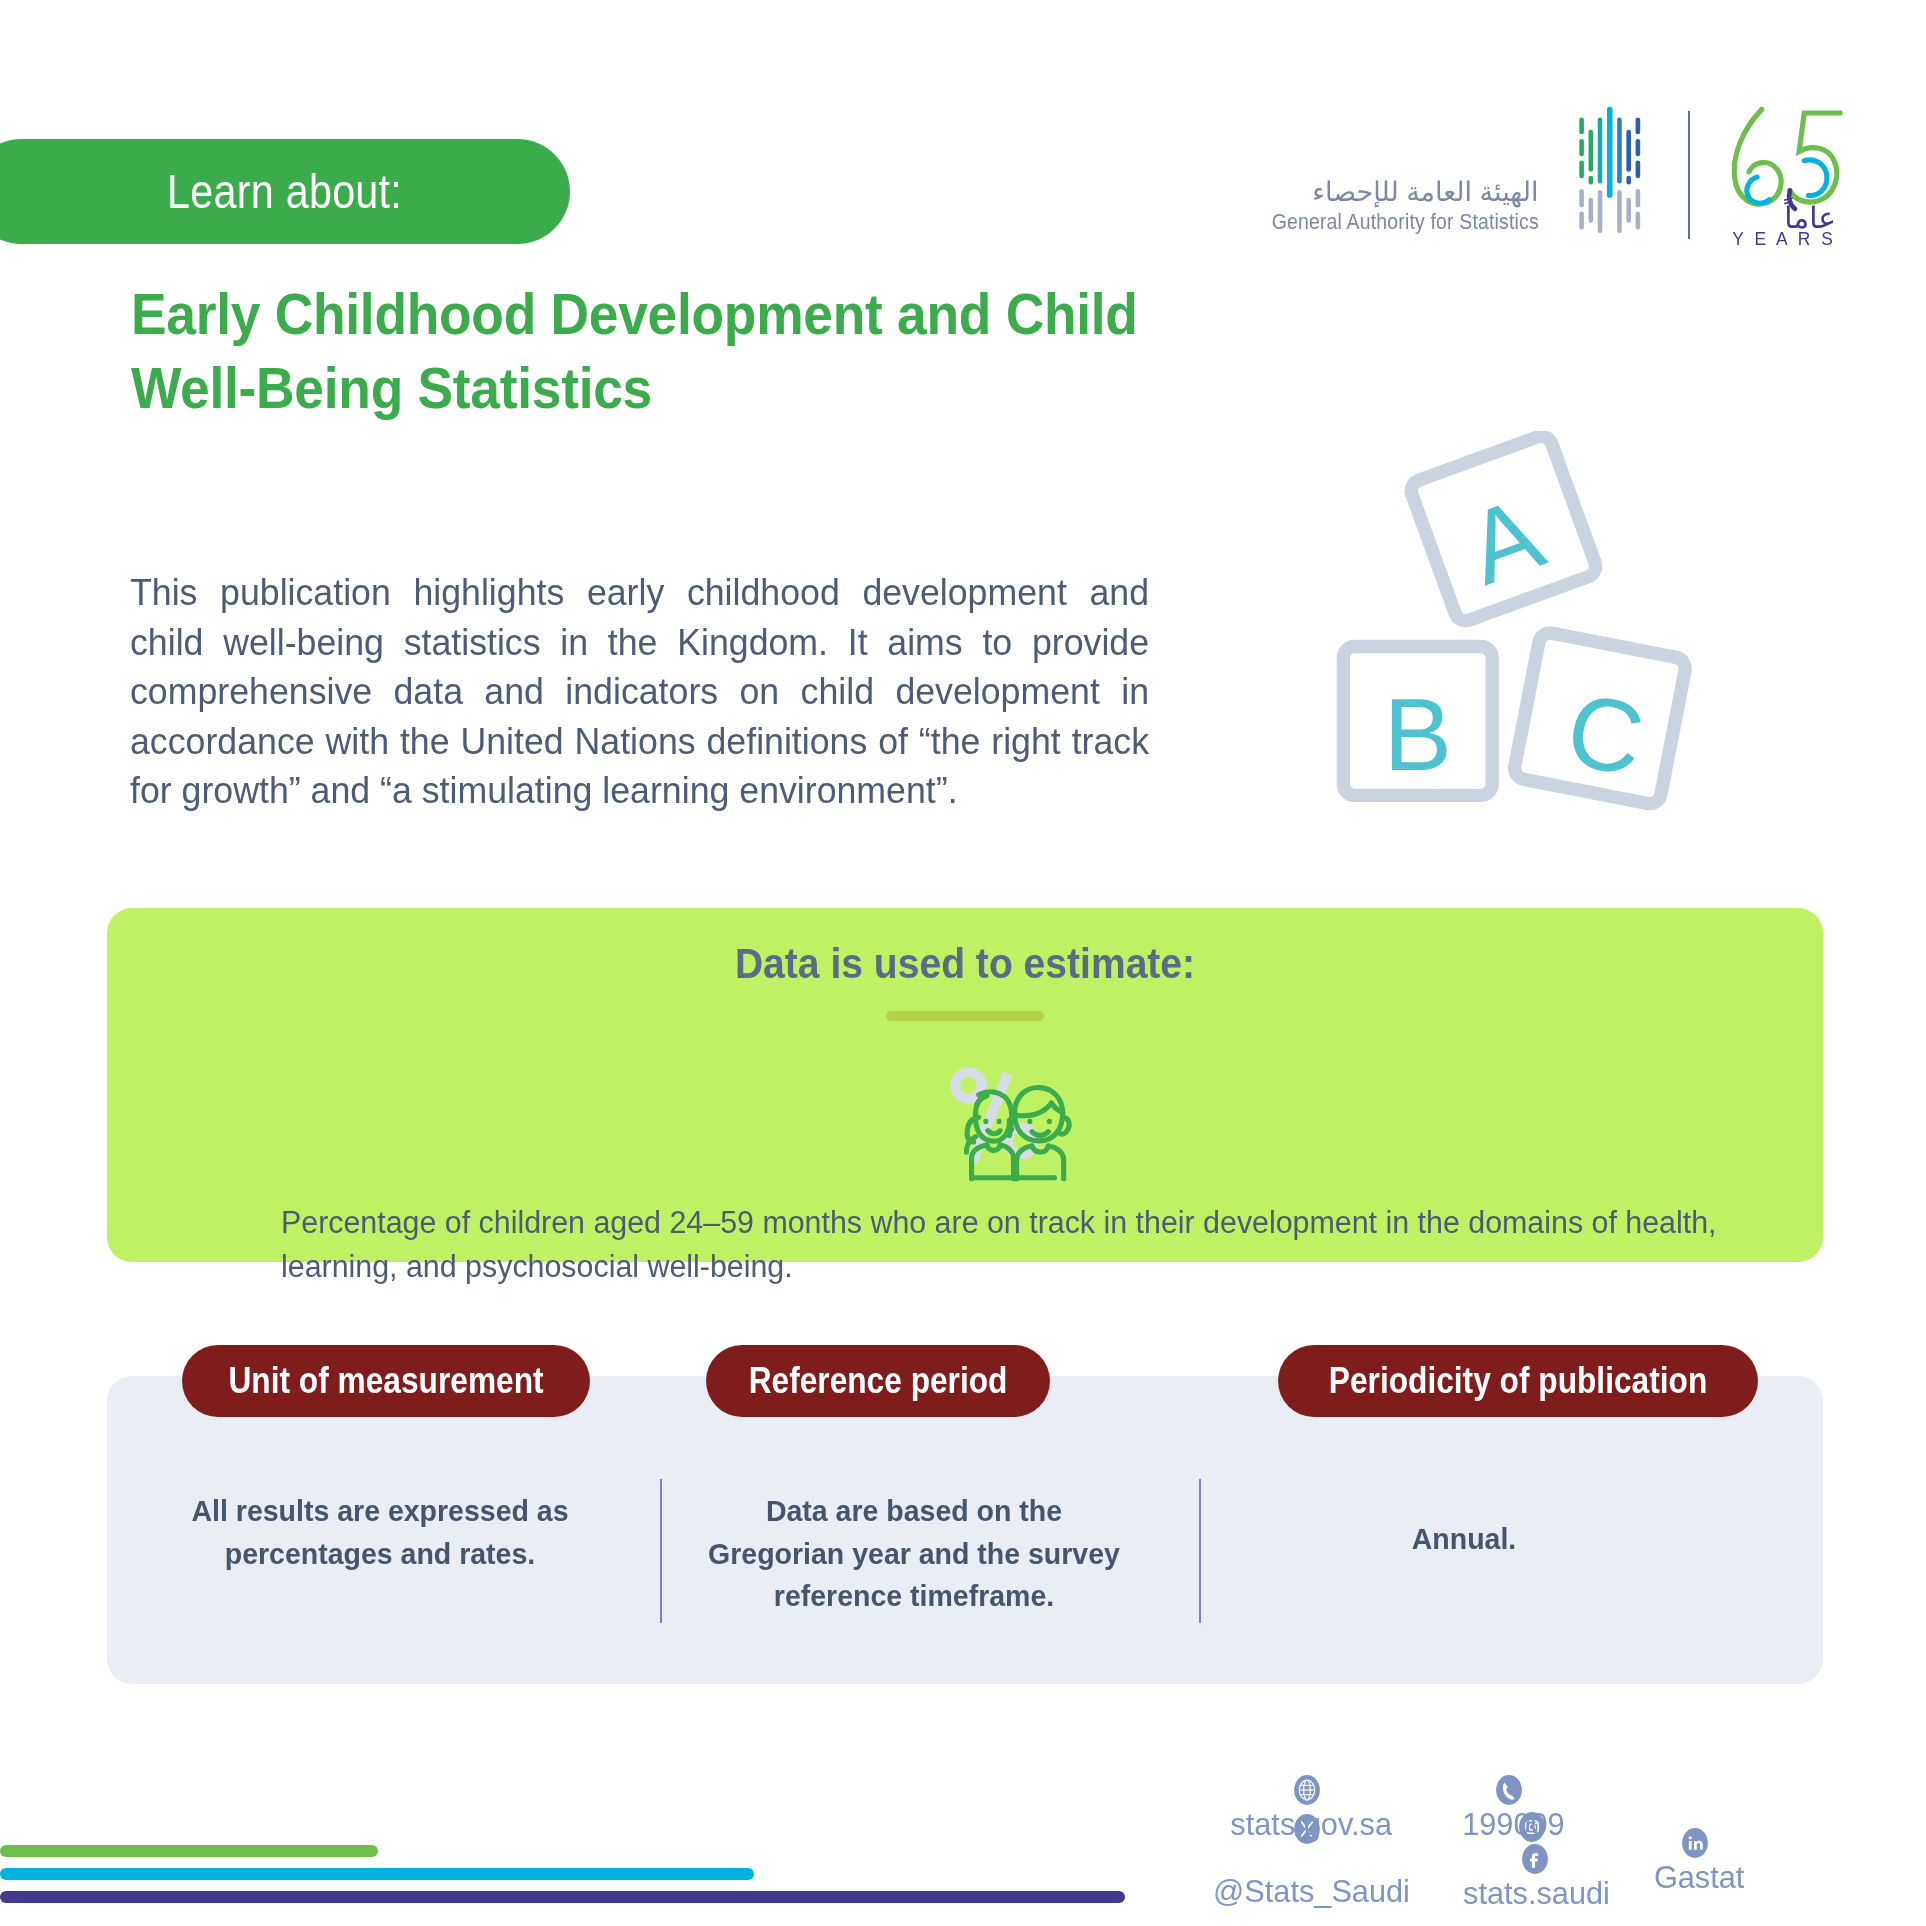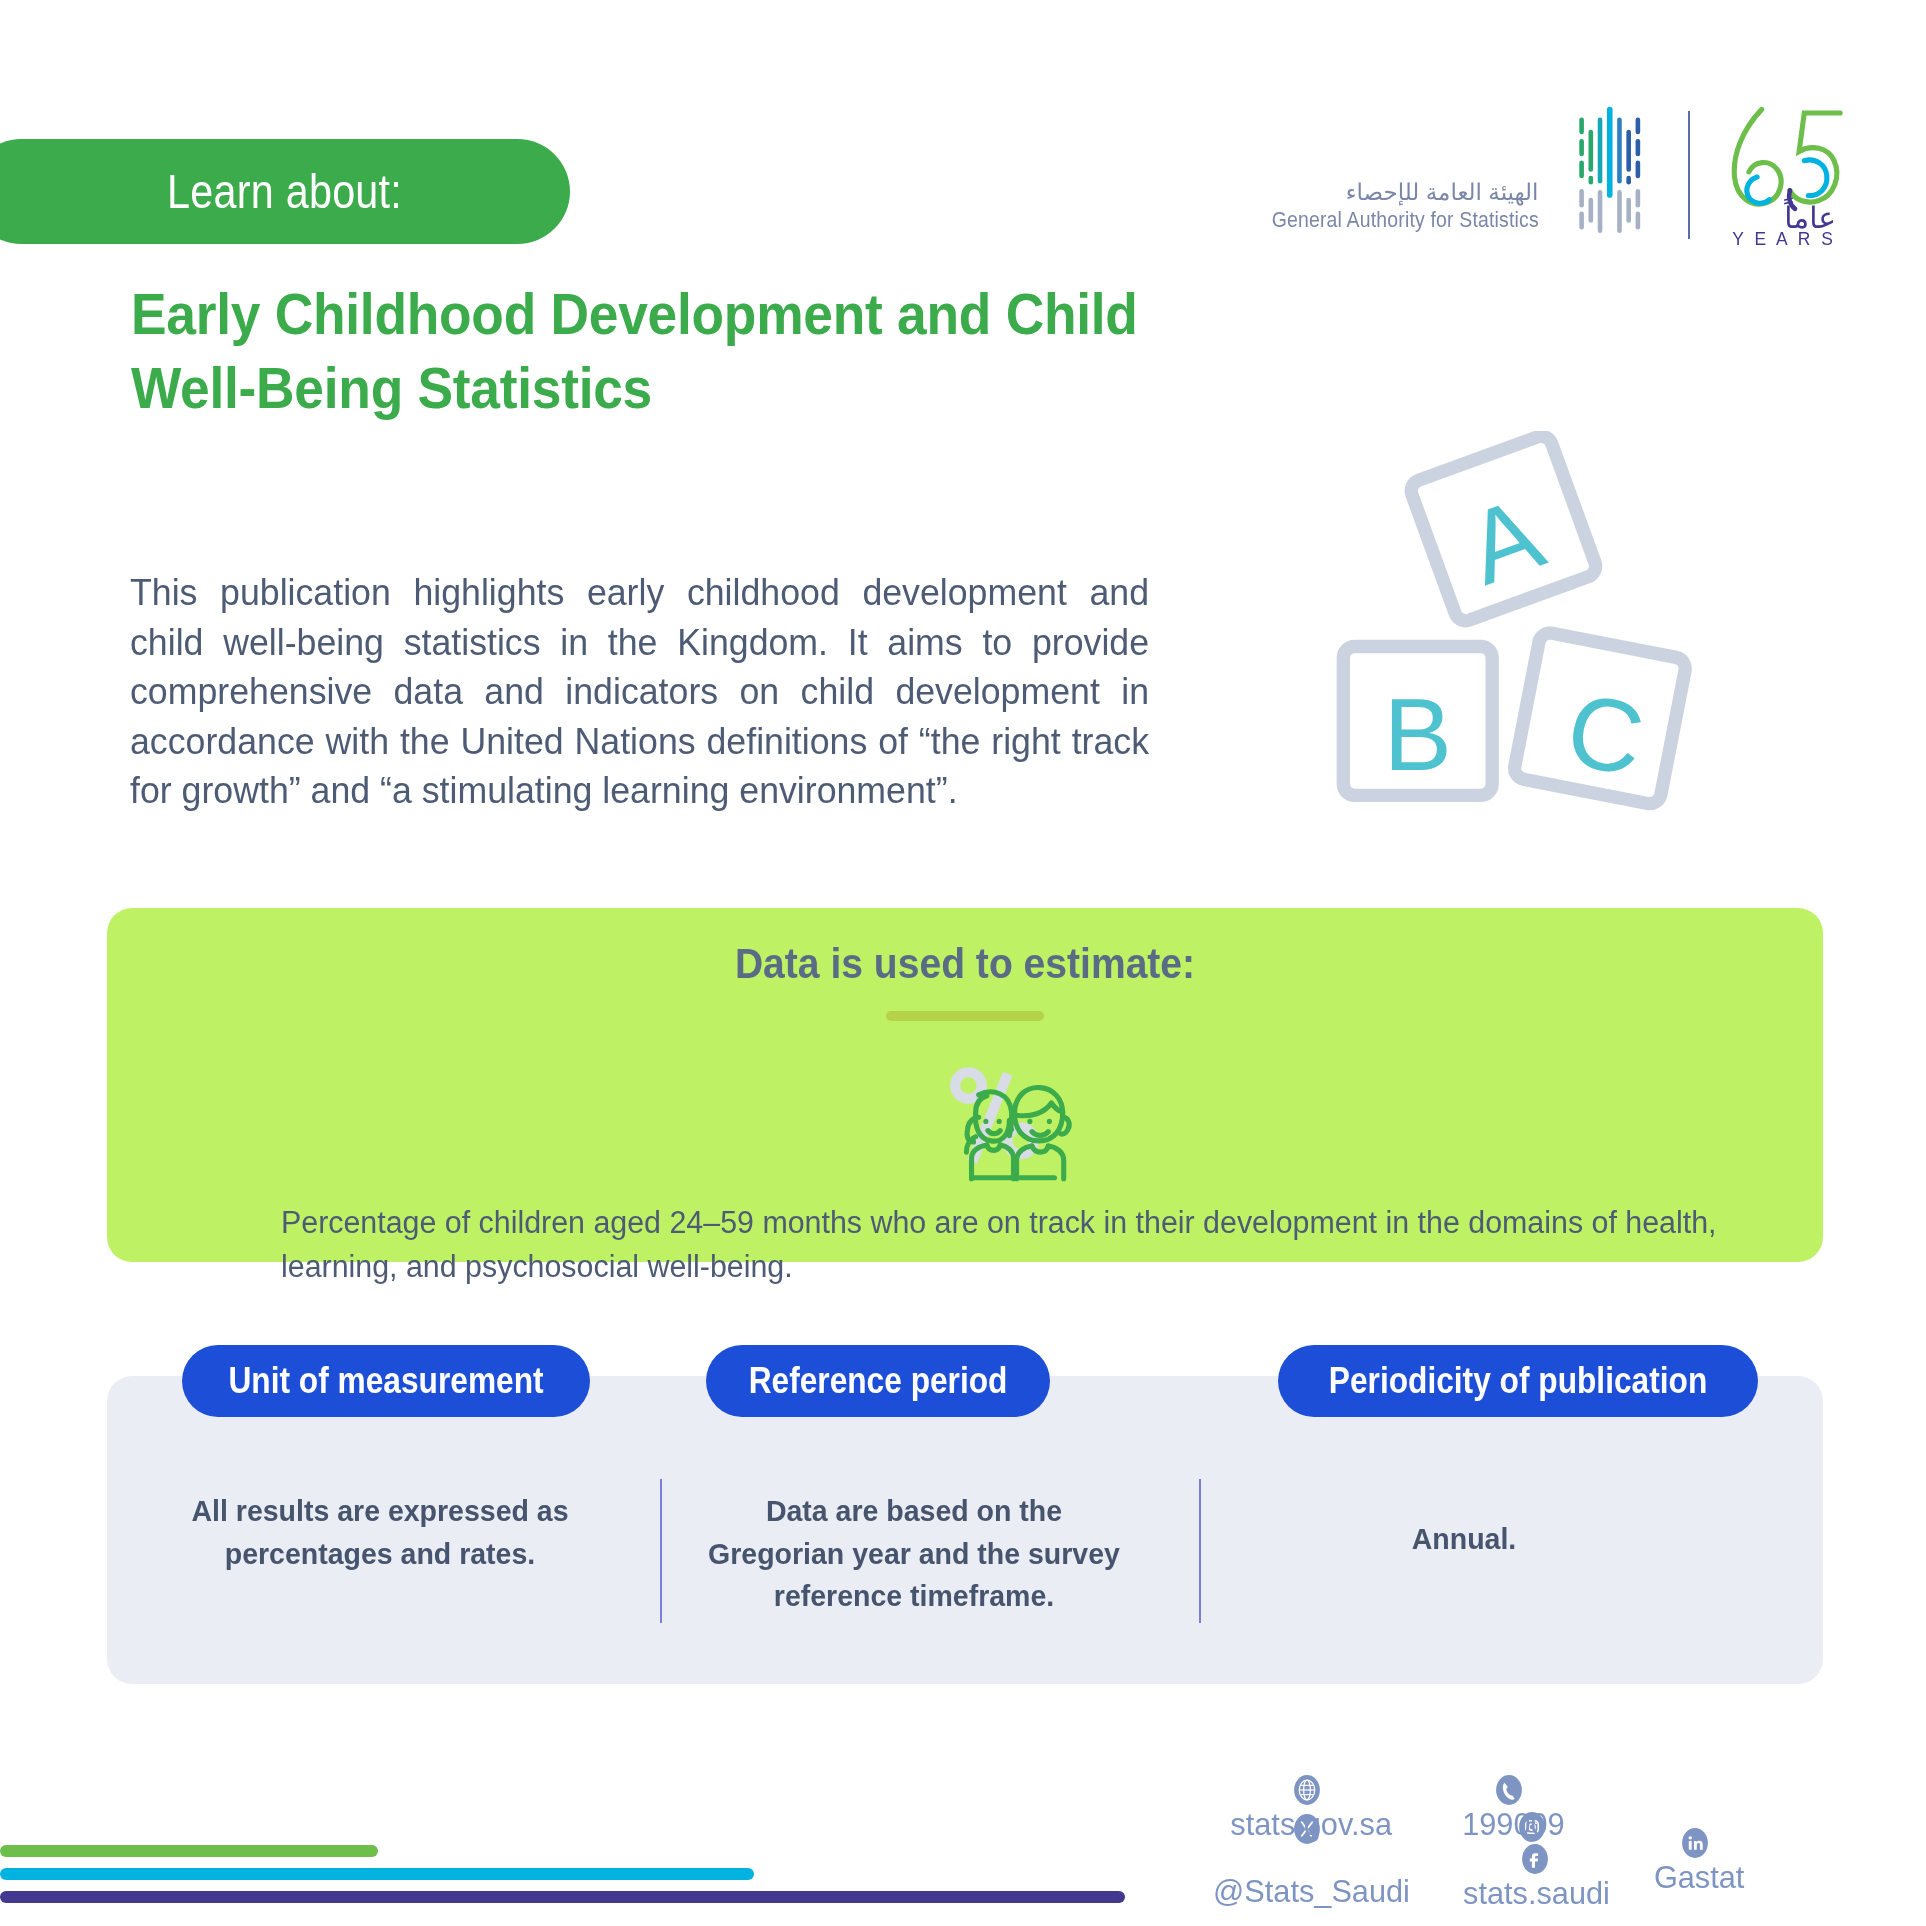--- a/index.html
+++ b/index.html
@@ -24,21 +24,21 @@
     letter-spacing:0.3px; transform:scaleX(.86); transform-origin:center;
     white-space:nowrap;
   }
 
   
   #logo-block{
     position:absolute; right:72px; top:100px;
     display:flex; align-items:center; gap:0px;
   }
   #gastat-text{ text-align:right; padding-right:16.4px; padding-top:62px;}
-  #gastat-ar{ color:#7b87a8; font-size:23px; letter-spacing:2.1px; line-height:1.25; direction:rtl; }
+  #gastat-ar{ color:#7b87a8; font-size:27px; letter-spacing:2.1px; line-height:1.25; direction:rtl; }
   #gastat-en{ color:#7b87a8; font-size:21.6px; letter-spacing:0.2px; transform:scaleX(.9); transform-origin:right center; white-space:nowrap;}
   #logo-mark{ width:110px; height:149px; }
   #logo-divider{ width:2.1px; height:128px; background:#5b6da8; margin:0 23px; }
   #anniv{ width:141px; height:149px; }
 
   
   #page-title{
     position:absolute; left:131px; top:277px;
     width:1171px;
     color:#3bab4b; font-size:58px; font-weight:700;
@@ -84,21 +84,21 @@
   }
 
   
   #info-card{
     position:absolute; left:107px; top:1376px;
     width:1716px; height:308px;
     background:#eaedf3; border-radius:25px;
   }
   .info-pill{
     position:absolute; top:1345px; height:72px;
-    background:#1d4ed8; border-radius:41px;
+    background:#7f1d1d; border-radius:41px;
     display:flex; align-items:center; justify-content:center;
     padding:0 25px;
   }
   .info-pill .plabel{
     color:#ffffff; font-size:36px; font-weight:700;
     white-space:nowrap; transform:scaleX(.88);
   }
   #pill-0{ left:182px; }
   #pill-1{ left:706px; }
   #pill-2{ left:1278px; }

